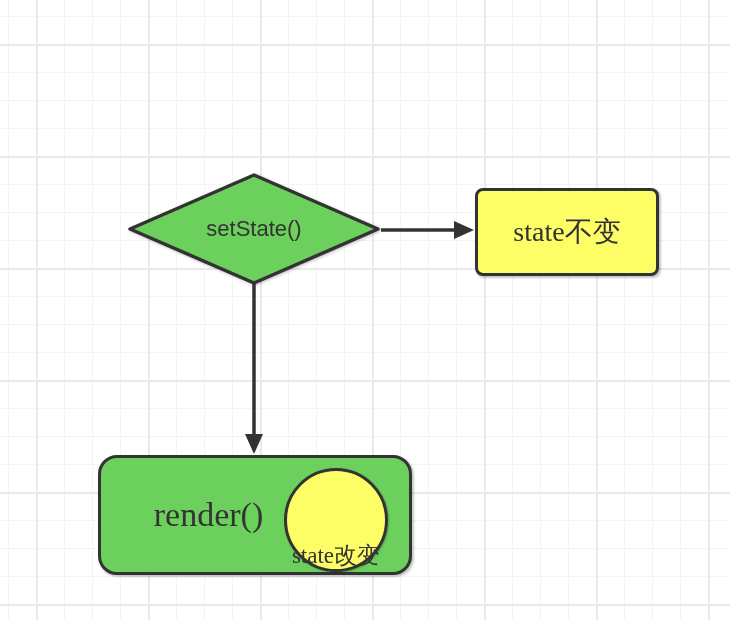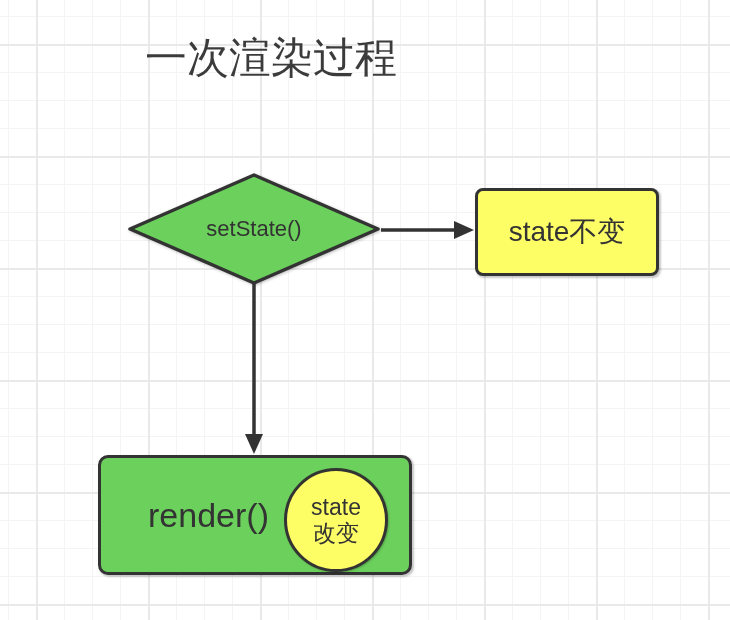--- a/index.html
+++ b/index.html
@@ -55,61 +55,62 @@
   }
   .box {
     position: absolute;
     border: 3px solid #333333;
     display: flex;
     align-items: center;
     justify-content: center;
     color: #333333;
     z-index: 2;
     box-shadow: 1.5px 1.5px 2px rgba(0,0,0,0.22);
+    font-family: Liberation Serif, serif;
   }
   .yellow-box {
     left: 475px; top: 188px;
     width: 184px; height: 88px;
     background: #fdfd66;
     border-radius: 8px;
     font-size: 28px;
   }
   .green-box {
     left: 98px; top: 455px;
     width: 314px; height: 120px;
     background: #6cd05c;
-    border-radius: 10px;
+    border-radius: 19px;
   }
   .render-label {
     position: absolute;
     left: 0; top: 0; bottom: 0;
     width: 215px;
     display: flex;
     align-items: center;
     justify-content: center;
     font-size: 34px;
     color: #333333;
   }
   .state-circle {
     left: 284px; top: 468px;
     width: 104px; height: 104px;
     background: #fdfd66;
     border-radius: 50%;
-    flex-direction: column;
+    flex-direction: row;
     font-size: 23px;
     line-height: 26px;
     box-shadow: 1px 1px 2px rgba(0,0,0,0.22);
+    align-items: flex-end;
   }
 </style>
 </head>
 <body>
 
 <div class="canvas">
 
-  <div class="title">一次渲染过程</div>
 
   <svg class="shapes" viewBox="0 0 730 620" xmlns="http://www.w3.org/2000/svg">
 
     <polygon class="diamond-shadow" points="254,175 378,229 254,283 130,229" fill="#6cd05c" stroke="#333333" stroke-width="3.5" stroke-linejoin="round"></polygon>
 
     <g>
       <line x1="381" y1="230" x2="456" y2="230" stroke="#333333" stroke-width="3.5"></line>
       <polygon points="454,221 474,230 454,239" fill="#333333"></polygon>
     </g>
 

